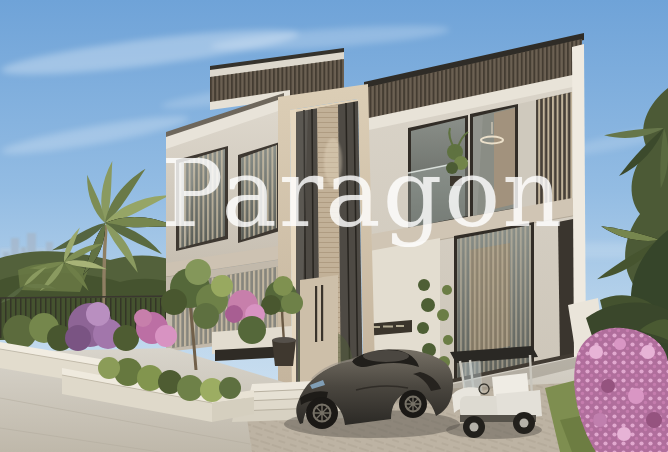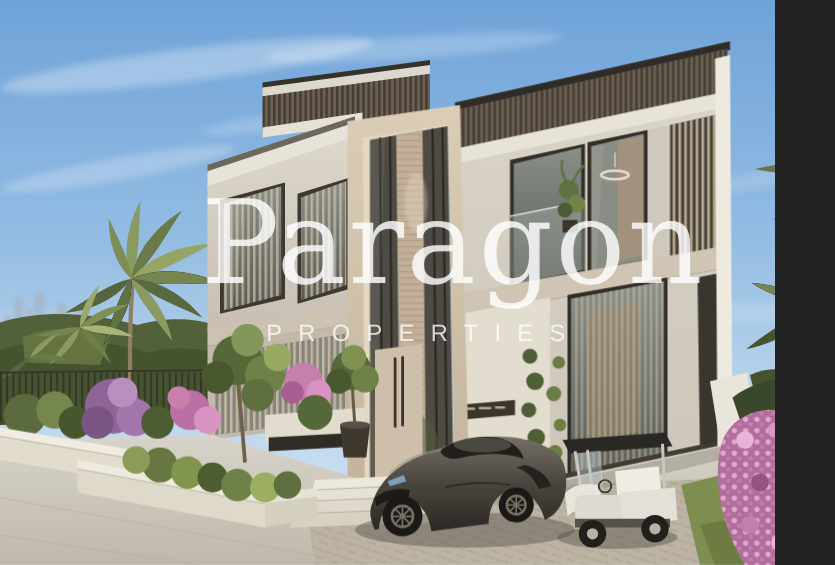--- a/index.html
+++ b/index.html
@@ -1,16 +1,16 @@
 <!DOCTYPE html>
 <html><head>
 <meta charset="utf-8">
 <style>
   html,body{margin:0;padding:0;background:#222;}
-  .stage{position:relative;width:620px;height:452px;overflow:hidden;
+  .stage{position:relative;width:668px;height:452px;overflow:hidden;
          font-family:"Liberation Sans",sans-serif;background:#9cc0e4;}
   .stage svg{position:absolute;left:0;top:0;display:block;}
   .wm{position:absolute;color:#fff;pointer-events:none;white-space:nowrap;}
   .wm-brand{left:161px;top:148px;font-family:"DejaVu Serif","Liberation Serif",serif;
             font-size:93px;line-height:1;font-weight:400;letter-spacing:2px;opacity:.82;
             text-shadow:0 0 2px rgba(255,255,255,.15);}
   .wm-sub{left:213px;top:257px;font-family:"Liberation Sans",sans-serif;
           font-size:19px;line-height:1.2;letter-spacing:13px;opacity:.78;}
 </style>
 </head>
@@ -451,14 +451,13 @@
         <circle cx="608" cy="386" r="7" fill="#95537F"></circle>
     <circle cx="636" cy="396" r="8" fill="#D996C4"></circle>
         <circle cx="600" cy="420" r="7" fill="#C07FAE"></circle>
     <circle cx="654" cy="420" r="8" fill="#95537F"></circle>
         <circle cx="624" cy="434" r="7" fill="#E7B3D6"></circle>
     <path d="M640,330 C652,320 664,318 668,320 L668,340 C656,334 646,334 640,330 Z" fill="#4A5A32"></path>
   </g>
 </svg>
 
 <div class="wm wm-brand">Paragon</div>
-<div class="wm wm-sub">PROPERTIES</div>
 </div>
 
 </body></html>

